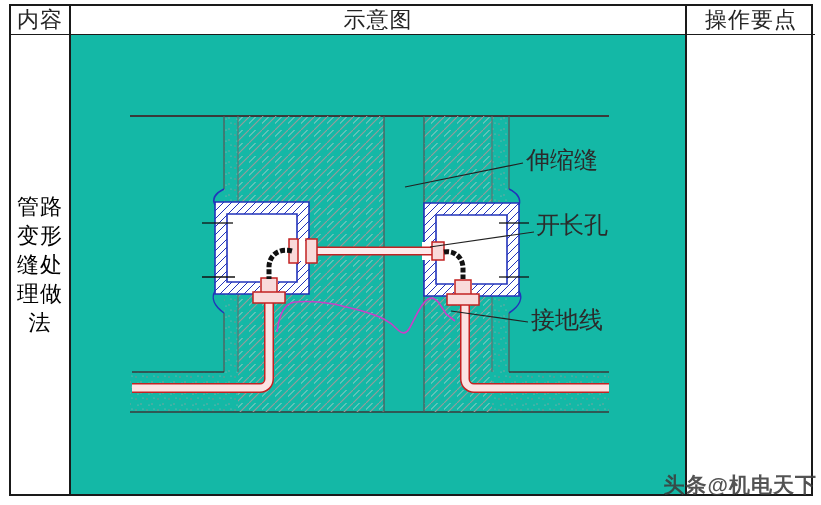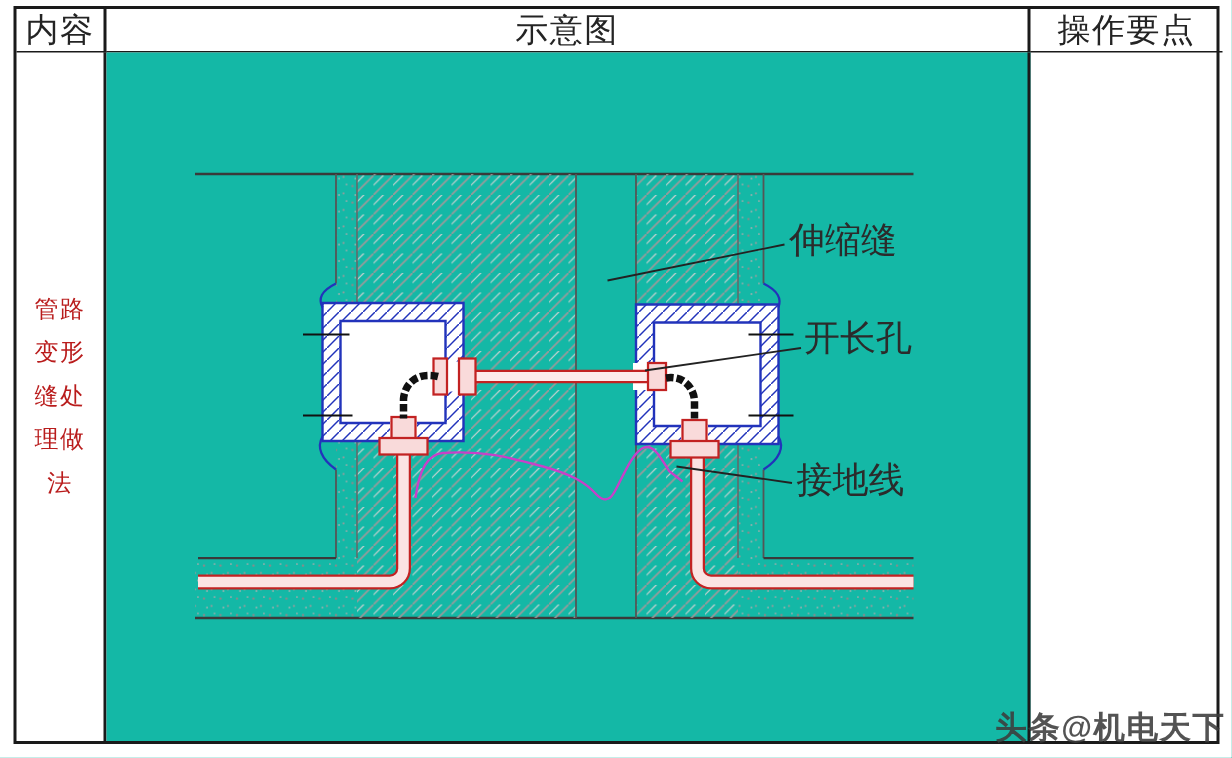--- a/index.html
+++ b/index.html
@@ -8,22 +8,22 @@
   .doc-table{position:absolute;left:9px;top:4px;width:804px;height:492px;
        display:grid;grid-template-columns:60px 616px 128px;grid-template-rows:29px 1fr;
        border:2px solid #1a1a1a;box-sizing:border-box;background:#fff;}
   .cell{box-sizing:border-box;border-right:2px solid #1a1a1a;border-bottom:1.5px solid #1a1a1a;
        overflow:hidden;}
   .cell.last-col{border-right:none;}
   .cell.body-row{border-bottom:none;}
   .hdr{display:flex;align-items:center;justify-content:center;
        font-size:22px;letter-spacing:1px;color:#242424;}
   .content-cell{display:flex;align-items:center;justify-content:center;}
-  .content-text{width:46px;font-size:16px;line-height:29px;text-align:center;
-       letter-spacing:1px;color:#b91c1c;word-break:break-all;}
+  .content-text{width:46px;font-size:22px;line-height:29px;text-align:center;
+       letter-spacing:1px;color:#000000;word-break:break-all;}
   .diagram-cell{position:relative;background:#14b8a6;}
   .diagram-cell svg{position:absolute;left:0;top:0;}
   .points-cell{padding:3px 4px 0 5px;font-size:21.5px;line-height:29px;
        text-align:justify;color:#242424;word-break:break-all;}
   .watermark{position:absolute;right:4px;bottom:6px;z-index:5;
        font-family:"Liberation Sans","DejaVu Sans",sans-serif;
        font-size:21px;font-weight:bold;color:#3c3c3c;opacity:.88;
        letter-spacing:1px;white-space:nowrap;}
   svg text{font-family:"Liberation Serif","DejaVu Serif",serif;font-size:24px;fill:#2b2b2b;}
 </style>

